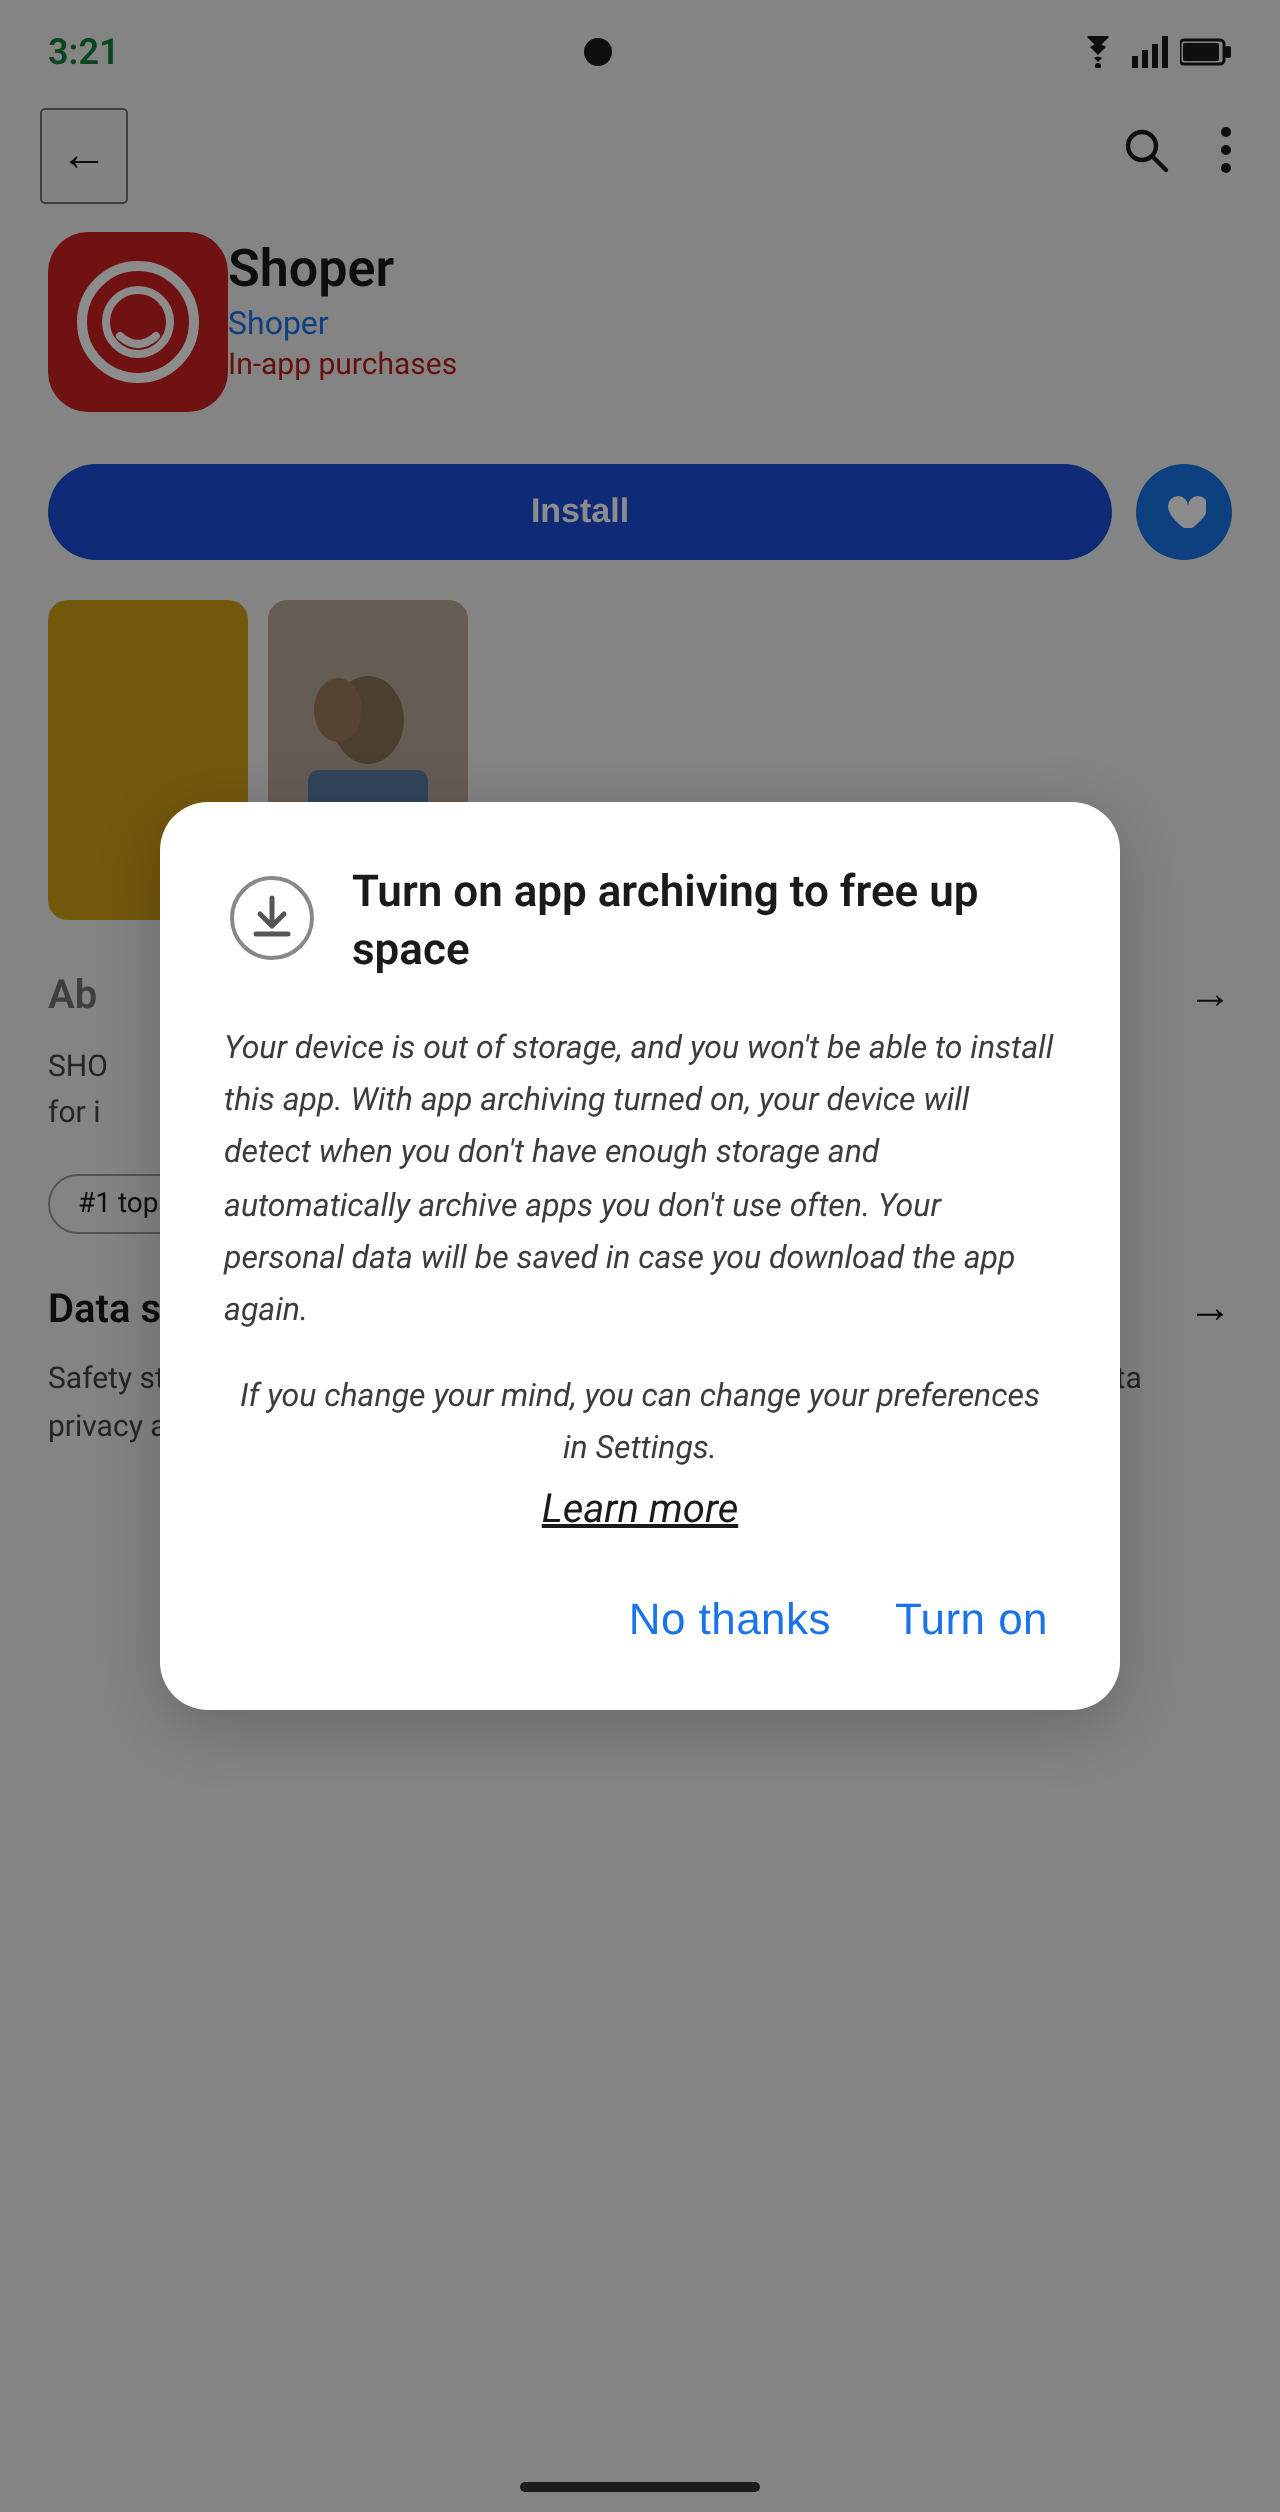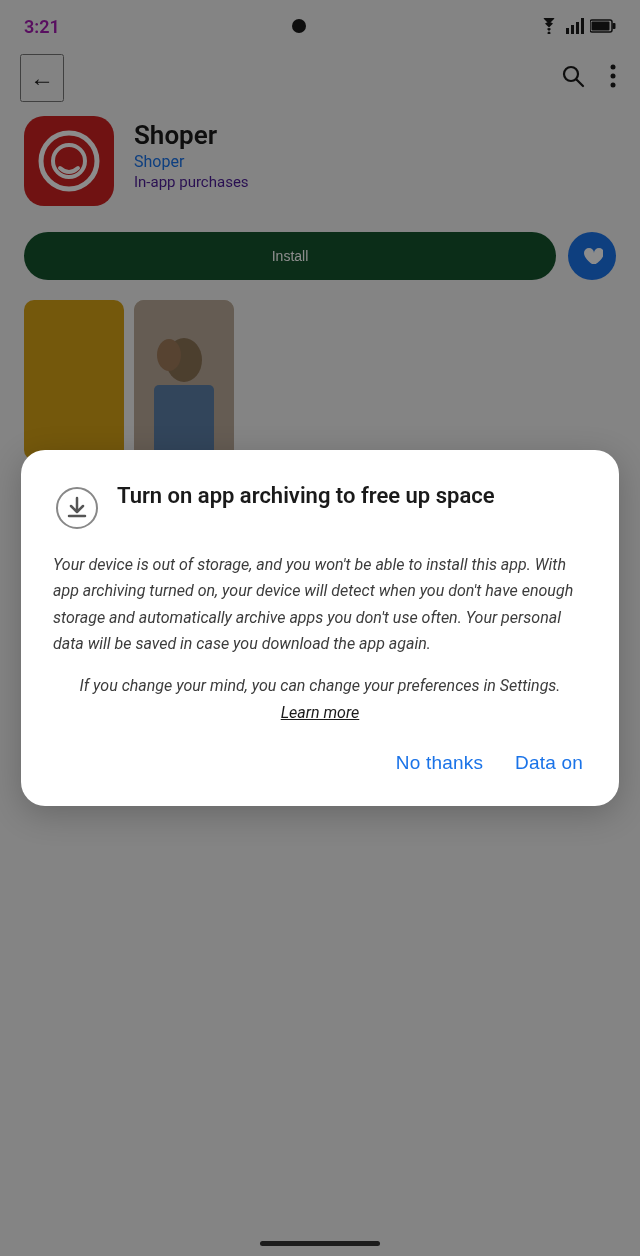--- a/index.html
+++ b/index.html
@@ -18,21 +18,21 @@
     .status-bar {
       display: flex;
       align-items: center;
       justify-content: space-between;
       padding: 10px 24px 6px;
       height: 48px;
     }
     .status-time {
       font-size: 18px;
       font-weight: 600;
-      color: #a21caf;
+      color: #15803d;
     }
     .status-center {
       width: 14px;
       height: 14px;
       background: #1a1a1a;
       border-radius: 50%;
     }
     .status-icons {
       display: flex;
       align-items: center;
@@ -63,21 +63,20 @@
       color: #1a1a1a;
       cursor: pointer;
       padding: 4px;
     }
 
     
     .app-header {
       display: flex;
       align-items: flex-start;
       padding: 8px 24px 20px;
-      gap: 20px;
     }
     .app-icon {
       width: 90px;
       height: 90px;
       background: #cc2222;
       border-radius: 20px;
       display: flex;
       align-items: center;
       justify-content: center;
       flex-shrink: 0;
@@ -91,38 +90,38 @@
       font-weight: 600;
       color: #1a1a1a;
     }
     .app-developer {
       font-size: 16px;
       color: #1a73e8;
       margin: 2px 0;
     }
     .app-iap {
       font-size: 15px;
-      color: #4c1d95;
+      color: #b91c1c;
     }
 
     
     .install-row {
       padding: 6px 24px 12px;
       display: flex;
       gap: 12px;
     }
     .install-btn {
       flex: 1;
-      background: #14532d;
+      background: #1d4ed8;
       color: white;
       border: none;
       border-radius: 24px;
       height: 48px;
-      font-size: 14px;
-      font-weight: 400;
+      font-size: 17px;
+      font-weight: 700;
       cursor: pointer;
     }
     .wishlist-btn {
       width: 48px;
       height: 48px;
       background: #1a73e8;
       border: none;
       border-radius: 50%;
       display: flex;
       align-items: center;
@@ -237,21 +236,21 @@
       background: rgba(0,0,0,0.45);
       display: flex;
       align-items: center;
       justify-content: center;
       z-index: 100;
     }
 
     .modal-card {
       background: white;
       border-radius: 24px;
-      width: 598px;
+      width: 480px;
       padding: 32px 32px 24px;
       box-shadow: 0 8px 32px rgba(0,0,0,0.22);
     }
 
     .modal-header {
       display: flex;
       align-items: flex-start;
       gap: 16px;
       margin-bottom: 20px;
     }
@@ -283,32 +282,32 @@
 
     .modal-body p + p {
       margin-top: 16px;
       text-align: center;
     }
 
     .modal-learn-more {
       color: #1a1a1a;
       text-decoration: underline;
       cursor: pointer;
-      font-size: 16px;
+      font-size: 20px;
     }
 
     .modal-actions {
       display: flex;
       justify-content: flex-end;
       gap: 24px;
       margin-top: 8px;
     }
 
     .modal-btn {
-      font-size: 19px;
+      font-size: 22px;
       font-weight: 500;
       color: #1a73e8;
       background: none;
       border: none;
       cursor: pointer;
       padding: 8px 4px;
       letter-spacing: 0.01em;
     }
   </style>
 </head>
@@ -442,16 +441,16 @@
       <p>Your device is out of storage, and you won't be able to install this app. With app archiving turned on, your device will detect when you don't have enough storage and automatically archive apps you don't use often. Your personal data will be saved in case you download the app again.</p>
       <p>
         <span>If you change your mind, you can change your preferences in Settings.</span>
         <br>
         <a class="modal-learn-more">Learn more</a>
       </p>
     </div>
 
     <div class="modal-actions">
       <button class="modal-btn">No thanks</button>
-      <button class="modal-btn">Data on</button>
+      <button class="modal-btn">Turn on</button>
     </div>
   </div>
 </div>
 
 </body></html>

